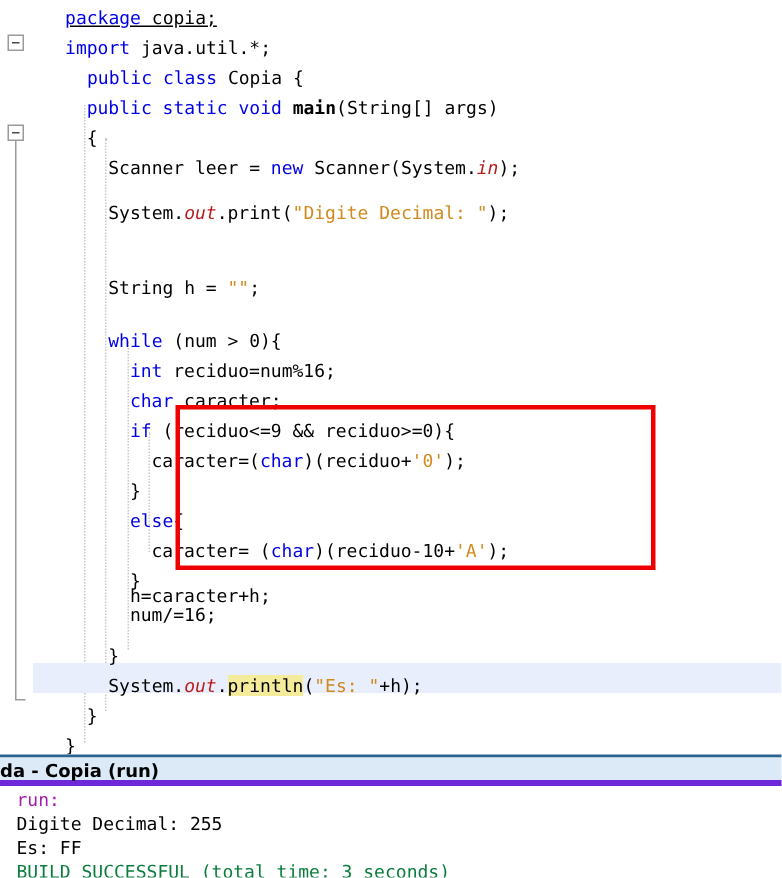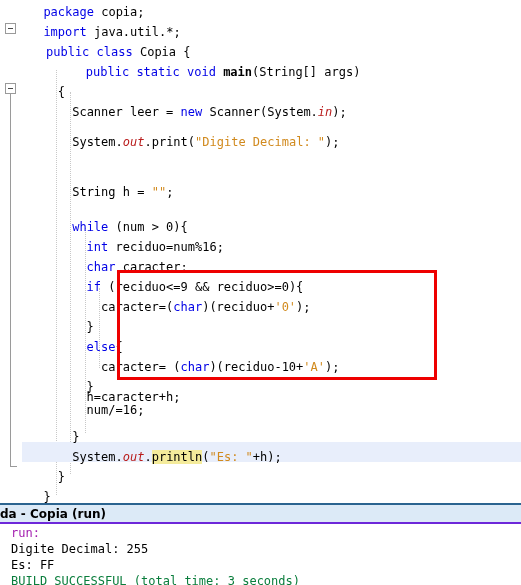--- a/index.html
+++ b/index.html
@@ -134,21 +134,21 @@
     height: 2px;
     background: #2b6490;
   }
   .out-header {
     position: absolute;
     left: 0;
     top: 2px;
     width: 521px;
     height: 19px;
     background: #dceaf7;
-    border-bottom: 2px solid #6d28d9;
+    border-bottom: 4px solid #6d28d9;
     box-sizing: border-box;
   }
   .out-header-title {
     position: absolute;
     left: 0px;
     top: 1px;
     font-family: "DejaVu Sans", sans-serif;
     font-size: 12px;
     font-weight: bold;
     color: #000000;
@@ -195,24 +195,24 @@
     <div id="fold-layer">
         <div class="fold-box" style="left: 5px; top: 23px;"></div>
         <div class="fold-box" style="left: 5px; top: 83px;"></div>
         <div class="fold-line" style="left: 10px; top: 94px; height: 372px;"></div>
         <div class="fold-foot" style="left: 10px; top: 466px; width: 7px;"></div>
       </div>
 
     <div class="caret-row" id="caret-row" style="top: 442px; background: rgb(232, 238, 251);"></div>
 
     <div class="code-layer" id="code-layer">
-        <div class="line" style="top: 2px; left: 43.4px;"><span class="kw">package</span><span> copia;</span></div>
+        <div class="line" style="top: 2px; left: 43.4px; text-decoration: underline;"><span class="kw">package</span><span> copia;</span></div>
         <div class="line" style="top: 22px; left: 43.4px;"><span class="kw">import</span><span> java.util.*;</span></div>
-        <div class="line" style="top: 42px; left: 46px;"><span class="kw">public</span><span> </span><span class="kw">class</span><span> Copia {</span></div>
-        <div class="line" style="top: 62px; left: 57.8px; margin-left: 28px;"><span class="kw">public</span><span> </span><span class="kw">static</span><span> </span><span class="kw">void</span><span> </span><span class="mainm">main</span><span>(String[] args)</span></div>
+        <div class="line" style="top: 42px; left: 58px;"><span class="kw">public</span><span> </span><span class="kw">class</span><span> Copia {</span></div>
+        <div class="line" style="top: 62px; left: 57.8px;"><span class="kw">public</span><span> </span><span class="kw">static</span><span> </span><span class="kw">void</span><span> </span><span class="mainm">main</span><span>(String[] args)</span></div>
         <div class="line" style="top: 82px; left: 57.8px;"><span>{</span></div>
         <div class="line" style="top: 102px; left: 72.2px;"><span>Scanner leer = </span><span class="kw">new</span><span> Scanner(System.</span><span class="fld">in</span><span>);</span></div>
         <div class="line" style="top: 132px; left: 72.2px;"><span>System.</span><span class="fld">out</span><span>.print(</span><span class="str">"Digite Decimal: "</span><span>);</span></div>
         <div class="line" style="top: 182px; left: 72.2px;"><span>String h = </span><span class="str">""</span><span>;</span></div>
         <div class="line" style="top: 217px; left: 72.2px;"><span class="kw">while</span><span> (num &gt; 0){</span></div>
         <div class="line" style="top: 237px; left: 86.6px;"><span class="kw">int</span><span> reciduo=num%16;</span></div>
         <div class="line" style="top: 257px; left: 86.6px;"><span class="kw">char</span><span> caracter;</span></div>
         <div class="line" style="top: 277px; left: 86.6px;"><span class="kw">if</span><span> (reciduo&lt;=9 &amp;&amp; reciduo&gt;=0){</span></div>
         <div class="line" style="top: 297px; left: 101px; text-align: center;"><span>caracter=(</span><span class="kw">char</span><span>)(reciduo+</span><span class="str">'0'</span><span>);</span></div>
         <div class="line" style="top: 317px; left: 86.6px;"><span>}</span></div>

